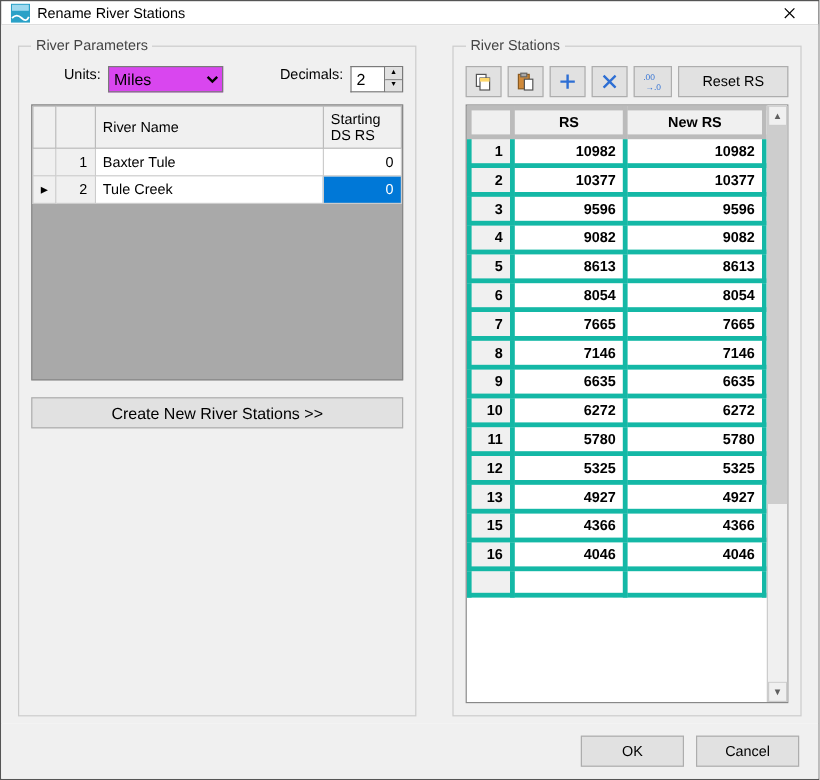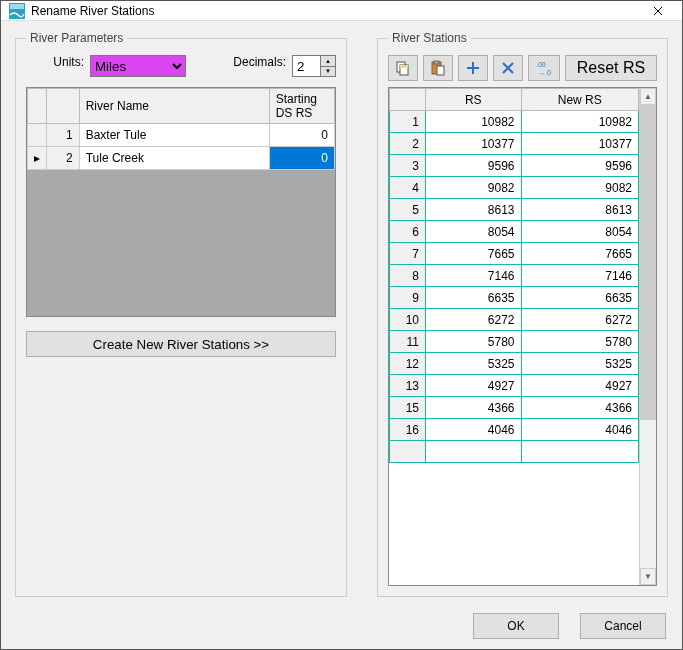--- a/index.html
+++ b/index.html
@@ -30,35 +30,35 @@
   table.grid .rownum { background:#f0f0f0; width:44px; text-align:right; }
   table.grid .colrn { min-width:190px; }
   table.grid .colds { width:75px; text-align:right; }
   .selected { background:#0078d7 !important; color:#fff; }
   .indicator { width:16px; text-align:center; background:#f0f0f0 !important; }
 
   .wide-btn { margin-top:14px; height:26px; background:#e1e1e1; border:1px solid #adadad; width:100%; }
 
   .toolbar { display:flex; gap:5px; margin-bottom:6px; align-items:center;}
   .tbtn { height:26px; min-width:30px; background:#e1e1e1; border:1px solid #adadad; display:flex; align-items:center; justify-content:center; font-size:14px; }
-  .tbtn.reset { flex:1; font-family:inherit; font-size:16px; }
+  .tbtn.reset { flex:1; font-family:inherit; font-size:12px; }
 
   .rs-wrap { flex:1; display:flex; border:1px solid #888; background:#fff; min-height:0;}
   .rs-scroll { flex:1; overflow:hidden; }
   table.rs { border-collapse:collapse; width:100%; }
-  table.rs th, table.rs td { border:1px solid #14b8a6; padding:3px 6px; font-weight:normal; height:22px; }
+  table.rs th, table.rs td { border:4px solid #14b8a6; padding:3px 6px; font-weight:bold; height:22px; }
   table.rs th { background:#f0f0f0; text-align:center; border-color:#bbb;}
   table.rs td.rn { background:#f0f0f0; width:36px; text-align:right; }
   table.rs td.val { text-align:right; }
   .scrollbar { width:17px; background:#f0f0f0; border-left:1px solid #ccc; display:flex; flex-direction:column;}
   .sbtn { height:17px; background:#f0f0f0; border:1px solid #ccc; display:flex; align-items:center; justify-content:center; font-size:8px; color:#606060;}
   .track { flex:1; position:relative; background:#f0f0f0;}
   .thumb { position:absolute; left:0; width:100%; background:#cdcdcd;}
 
-  .footer { padding:10px 16px; display:flex; justify-content:flex-end; gap:21px; background:#f0f0f0; }
+  .footer { padding:10px 16px; display:flex; justify-content:flex-end; gap:10px; background:#f0f0f0; }
   .footer button { width:86px; height:26px; background:#e1e1e1; border:1px solid #adadad; font-family:inherit; font-size:12px;}
 </style>
 </head>
 <body>
 
 <div class="window">
   <div class="titlebar">
     <svg class="icon" viewBox="0 0 16 16">
         <rect width="16" height="16" fill="#2aa1c7"></rect>
         <path d="M1 12 Q5 8 9 12 T15 11" stroke="#fff" fill="none" stroke-width="1.5"></path>

